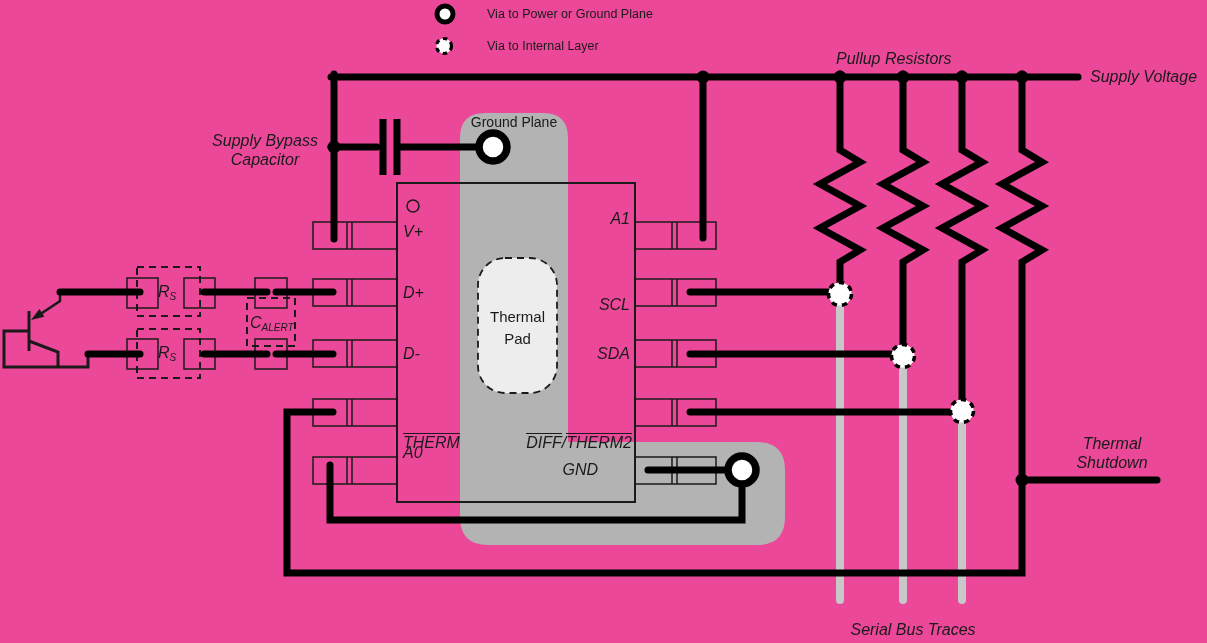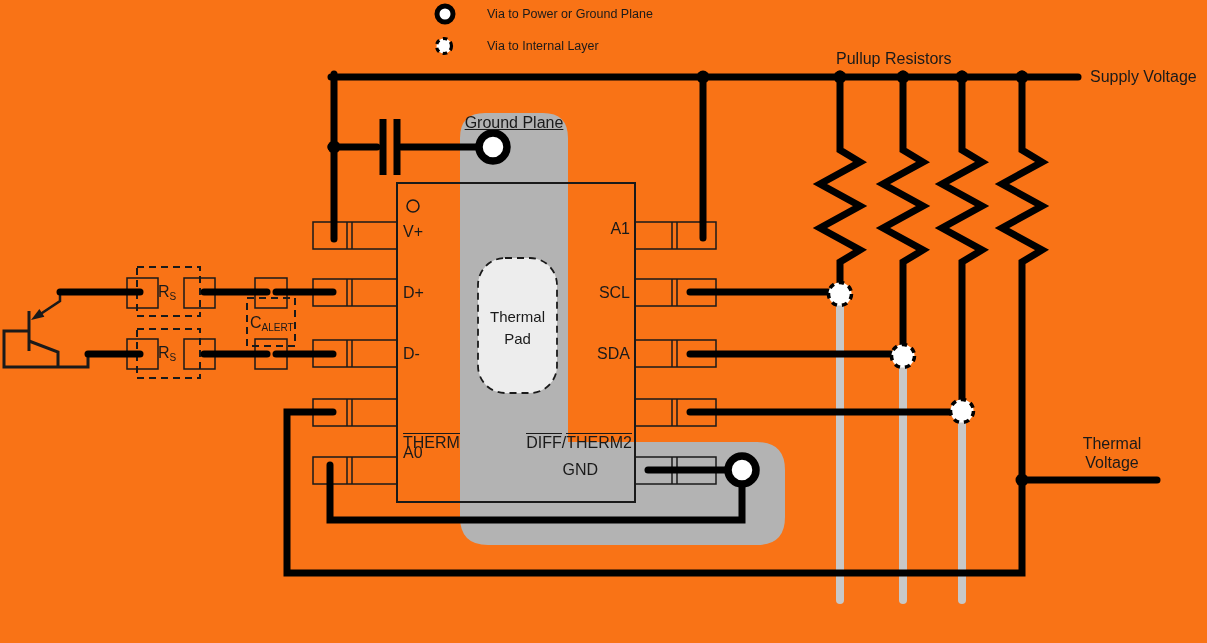--- a/index.html
+++ b/index.html
@@ -1,24 +1,24 @@
 <!DOCTYPE html>
 <html><head>
 <meta charset="utf-8">
 <style>
   html,body{margin:0;padding:0;background:#fff;}
   .stage{
-    position:relative;width:1207px;height:643px;background:#f97316;overflow:hidden;
+    position:relative;width:1207px;height:643px;background:#ec4899;overflow:hidden;
     font-family:"Liberation Sans",sans-serif;color:#1a1a1a;
   }
   .stage svg{position:absolute;left:0;top:0;}
   .lbl{position:absolute;white-space:nowrap;line-height:1.18;}
-  .f16{font-size:16px;}
+  .f16{font-size:16px;font-style:italic;}
   .f15{font-size:15px;}
-  .f13{font-size:16px;text-decoration:underline;}
+  .f13{font-size:14px;}
   .f12{font-size:12.5px;}
   .center{text-align:center;}
   .right{text-align:right;}
   .ovl{display:inline-block;border-top:1.8px solid #1a1a1a;padding-top:1px;line-height:1.0;margin-top:33px;}
   sub.cmp{font-size:10px;vertical-align:-3px;}
 </style>
 </head>
 <body>
 
 <div class="stage">
@@ -162,42 +162,47 @@
       <circle cx="444" cy="46" r="7.5" fill="#ffffff" stroke="#000000" stroke-width="3.2" stroke-dasharray="4.5 4"></circle>
     </g>
   </svg>
 
   <div class="lbl f12" style="left:487px;top:7px;">Via to Power or Ground Plane</div>
   <div class="lbl f12" style="left:487px;top:39px;">Via to Internal Layer</div>
 
   <div class="lbl f16" style="left:836px;top:50px;">Pullup Resistors</div>
   <div class="lbl f16" style="left:1090px;top:68px;">Supply Voltage</div>
 
+  <div class="lbl f16 center" style="left:197px;top:132px;width:136px;">
+    <div>Supply Bypass</div>
+    <div>Capacitor</div>
+  </div>
 
   <div class="lbl f13 center" style="left:460px;top:114px;width:108px;">Ground Plane</div>
 
   <div class="lbl f15 center" style="left:478px;top:306px;width:79px;line-height:1.45;">
     <div>Thermal</div>
     <div>Pad</div>
   </div>
 
   <div class="lbl f16 center" style="left:1048px;top:435px;width:128px;">
     <div>Thermal</div>
-    <div>Voltage</div>
+    <div>Shutdown</div>
   </div>
 
+  <div class="lbl f16 center" style="left:823px;top:621px;width:180px;">Serial Bus Traces</div>
 
   <div class="lbl f16" style="left:403px;top:223px;">V+</div>
   <div class="lbl f16" style="left:403px;top:284px;">D+</div>
   <div class="lbl f16" style="left:403px;top:345px;">D-</div>
   <div class="lbl f16" style="left:403px;top:400px;"><span class="ovl">THERM</span></div>
   <div class="lbl f16" style="left:403px;top:444px;">A0</div>
 
-  <div class="lbl f16 right" style="left:560px;top:220px;width:70px;">A1</div>
-  <div class="lbl f16 right" style="left:560px;top:284px;width:70px;">SCL</div>
+  <div class="lbl f16 right" style="left:560px;top:210px;width:70px;">A1</div>
+  <div class="lbl f16 right" style="left:560px;top:296px;width:70px;">SCL</div>
   <div class="lbl f16 right" style="left:560px;top:345px;width:70px;">SDA</div>
   <div class="lbl f16 right" style="left:490px;top:400px;width:142px;"><span class="ovl">DIFF</span><span>/</span><span class="ovl">THERM2</span></div>
   <div class="lbl f16 right" style="left:528px;top:461px;width:70px;">GND</div>
 
   <div class="lbl f16" style="left:158px;top:283px;"><span>R</span><sub class="cmp">S</sub></div>
   <div class="lbl f16" style="left:158px;top:344px;"><span>R</span><sub class="cmp">S</sub></div>
   <div class="lbl f16" style="left:250px;top:314px;"><span>C</span><sub class="cmp">ALERT</sub></div>
 
 </div>
 

